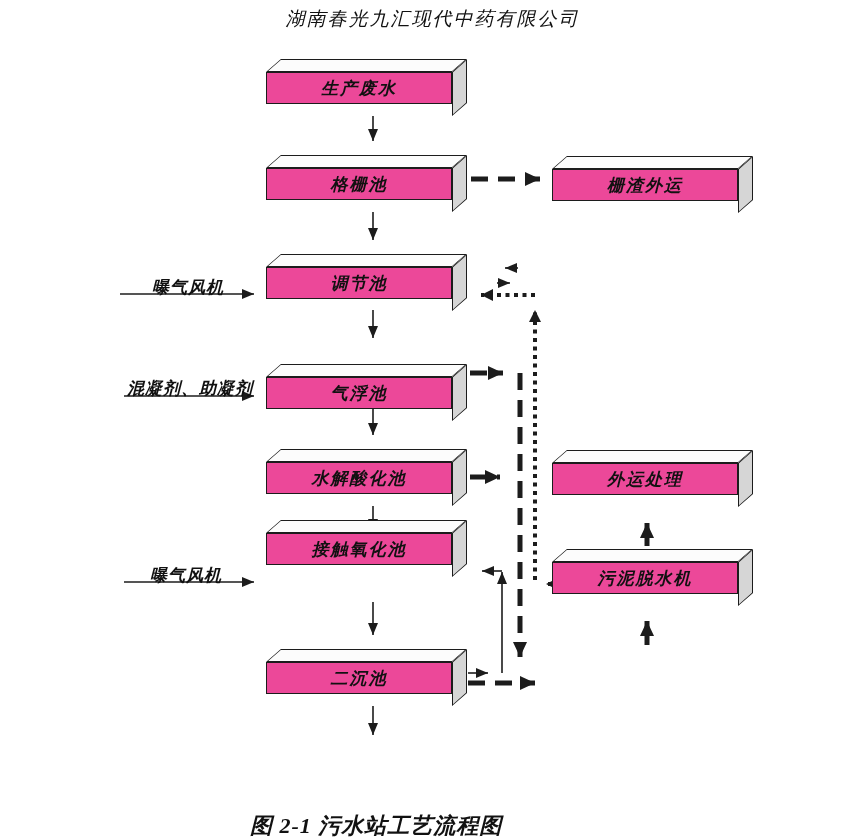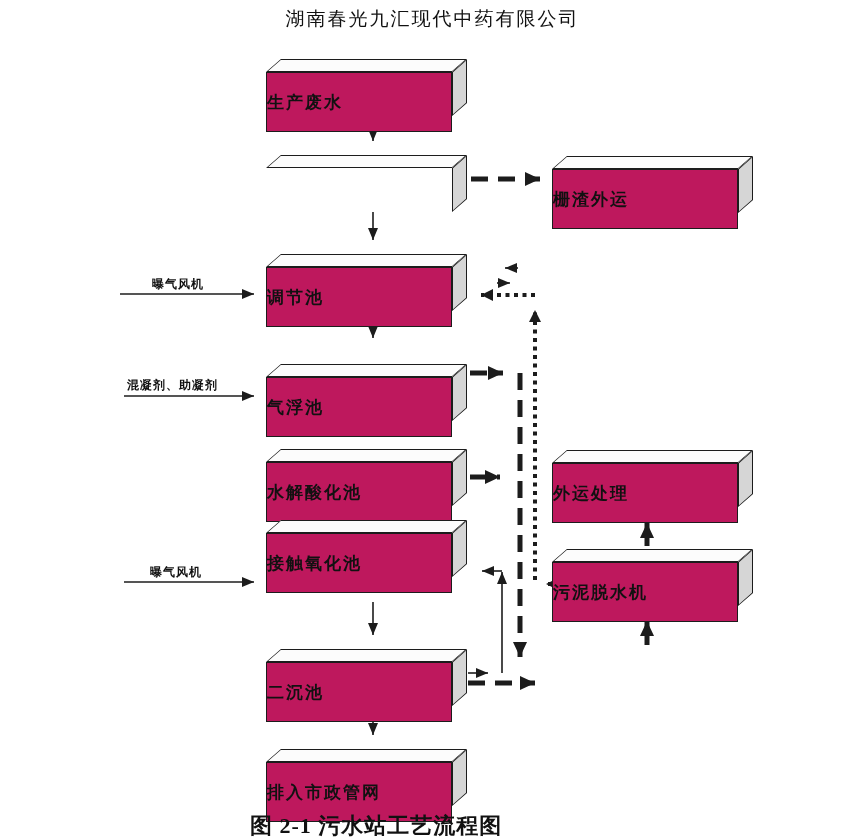--- a/index.html
+++ b/index.html
@@ -1,29 +1,29 @@
 <!DOCTYPE html>
 <html><head>
 <meta charset="utf-8">
 <style>
   html,body{margin:0;padding:0;background:#ffffff;}
   body{font-family:"Liberation Sans","DejaVu Sans",sans-serif;color:#111;}
-  .canvas{position:relative;width:865px;height:839px;background:#ffffff;overflow:hidden;}
+  .canvas{position:relative;width:865px;height:839px;background:#ffffff;overflow:hidden;font-style:italic;}
   .wires{position:absolute;left:0;top:0;z-index:1;}
   .page-title{position:absolute;left:0;top:6px;width:865px;text-align:center;
     font-family:"Liberation Serif","DejaVu Serif",serif;font-size:19px;letter-spacing:2px;z-index:3;}
   .caption{position:absolute;left:250px;top:811px;width:376px;text-align:left;
     font-family:"Liberation Serif","DejaVu Serif",serif;font-weight:bold;font-size:22px;letter-spacing:1px;z-index:3;}
-  .inflow-label{position:absolute;z-index:3;font-weight:bold;font-size:12px;letter-spacing:1px;
+  .inflow-label{position:absolute;z-index:3;font-weight:bold;font-size:17px;letter-spacing:1px;
     background:transparent;white-space:nowrap;}
   
   .node{position:absolute;width:201px;height:57px;z-index:2;}
   .face{position:absolute;box-sizing:border-box;border:1.6px solid #1c1c1c;}
-  .face.front{left:0;top:13px;width:186px;height:60px;background:#be185d;
-    display:flex;align-items:center;}
+  .face.front{left:0;top:13px;width:186px;height:32px;background:#ec4899;
+    display:flex;align-items:center;justify-content:center;}
   .face.topf{left:0;top:0;width:186px;height:13px;background:#fcfcfc;
     transform:skewX(-49deg);transform-origin:left bottom;}
   .face.sidef{left:186px;top:0;width:15px;height:44px;background:#d6d6d6;
     transform:skewY(-41deg);transform-origin:right top;}
   .node-label{font-weight:bold;font-size:17px;letter-spacing:2px;white-space:nowrap;}
 </style>
 </head>
 <body>
 
 <div class="canvas">
@@ -94,20 +94,23 @@
     <div class="face topf"></div>
     <div class="face sidef"></div>
     <div class="face front">
       <span class="node-label">生产废水</span>
       </div>
   </div>
 
   <div class="node" style="left:266px;top:155px">
     <div class="face topf"></div>
     <div class="face sidef"></div>
+    <div class="face front">
+      <span class="node-label">格栅池</span>
+      </div>
   </div>
 
   <div class="node" style="left:266px;top:254px">
     <div class="face topf"></div>
     <div class="face sidef"></div>
     <div class="face front">
       <span class="node-label">调节池</span>
       </div>
   </div>
 
@@ -136,27 +139,20 @@
   </div>
 
   <div class="node" style="left:266px;top:649px">
     <div class="face topf"></div>
     <div class="face sidef"></div>
     <div class="face front">
       <span class="node-label">二沉池</span>
       </div>
   </div>
 
-  <div class="node" style="left:266px;top:749px">
-    <div class="face topf"></div>
-    <div class="face sidef"></div>
-    <div class="face front">
-      <span class="node-label">排入市政管网</span>
-      </div>
-  </div>
 
   <div class="node" style="left:552px;top:156px">
     <div class="face topf"></div>
     <div class="face sidef"></div>
     <div class="face front">
       <span class="node-label">栅渣外运</span>
       </div>
   </div>
 
 

